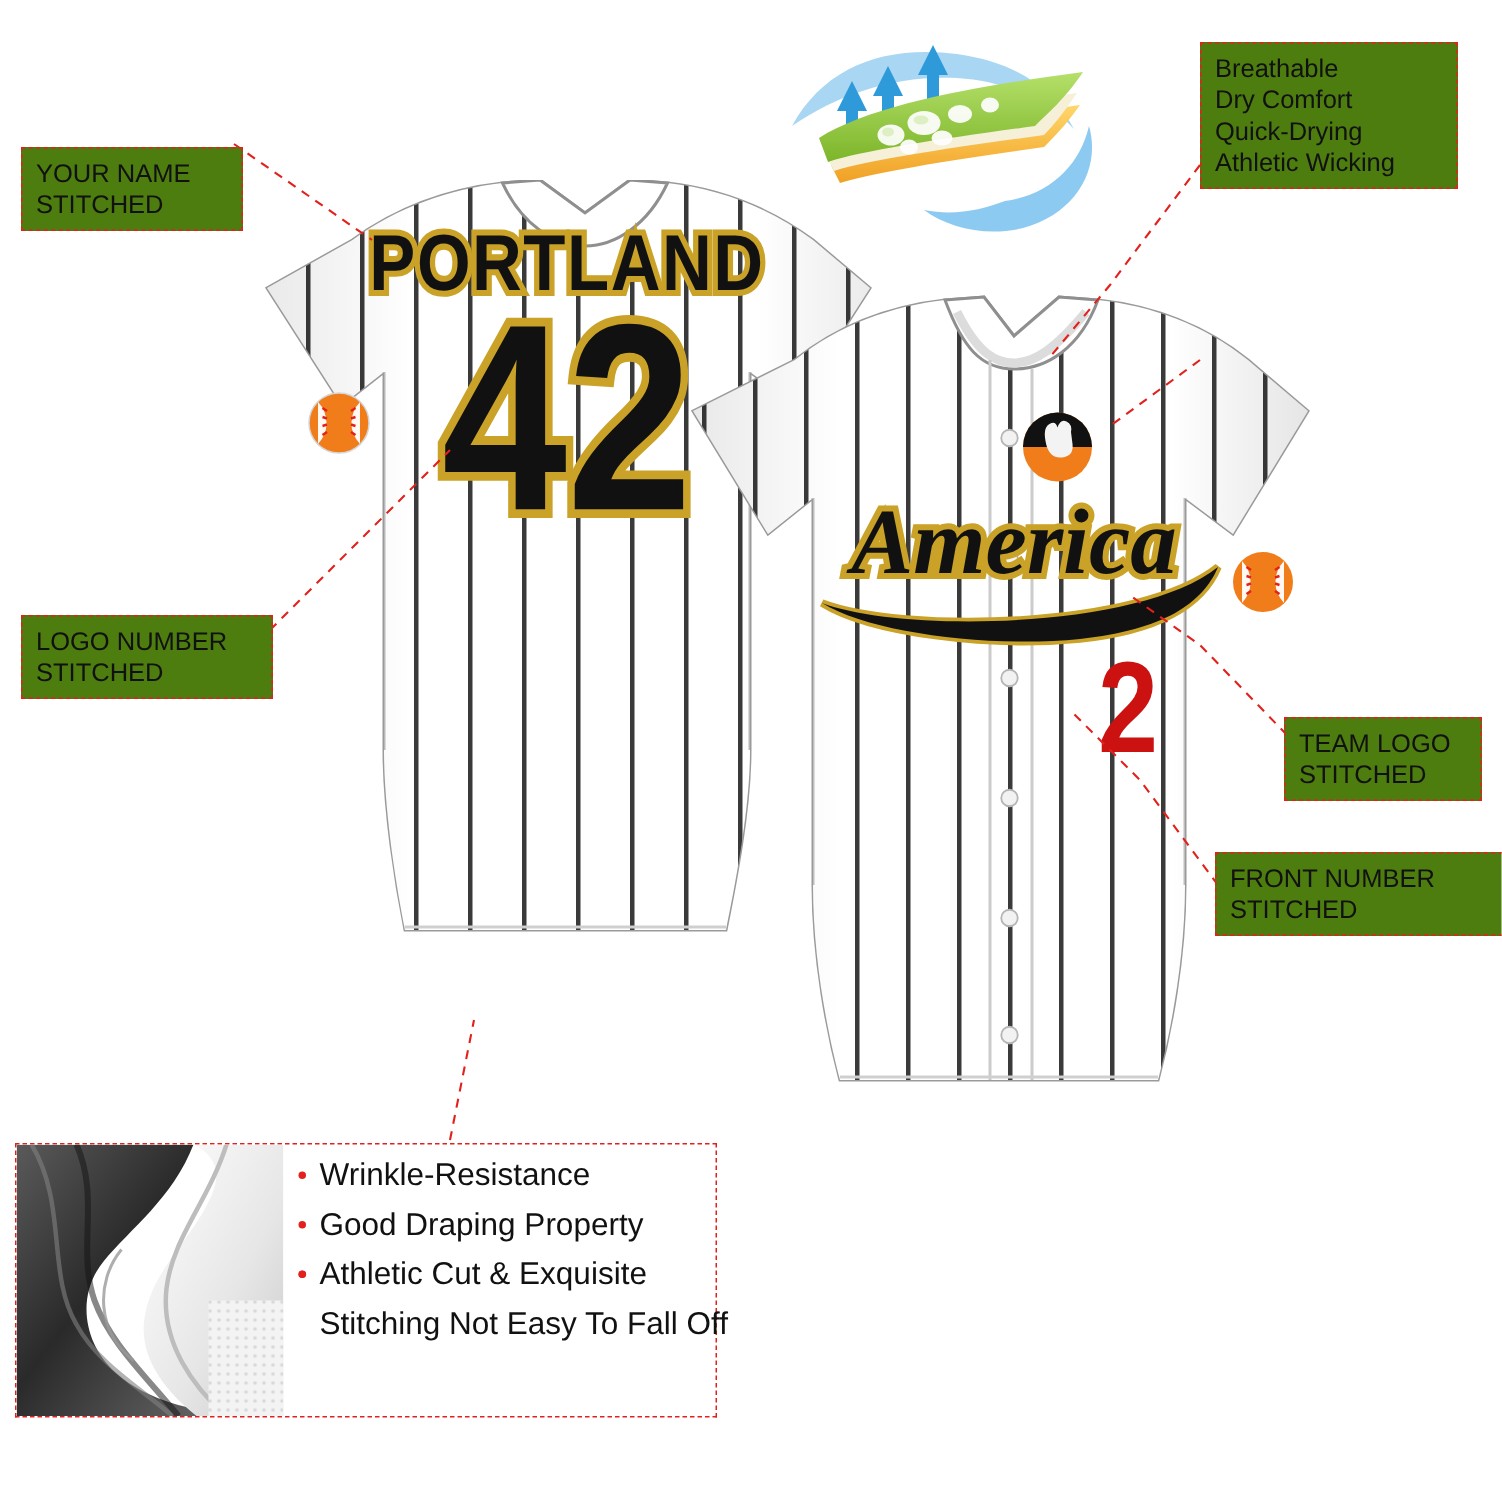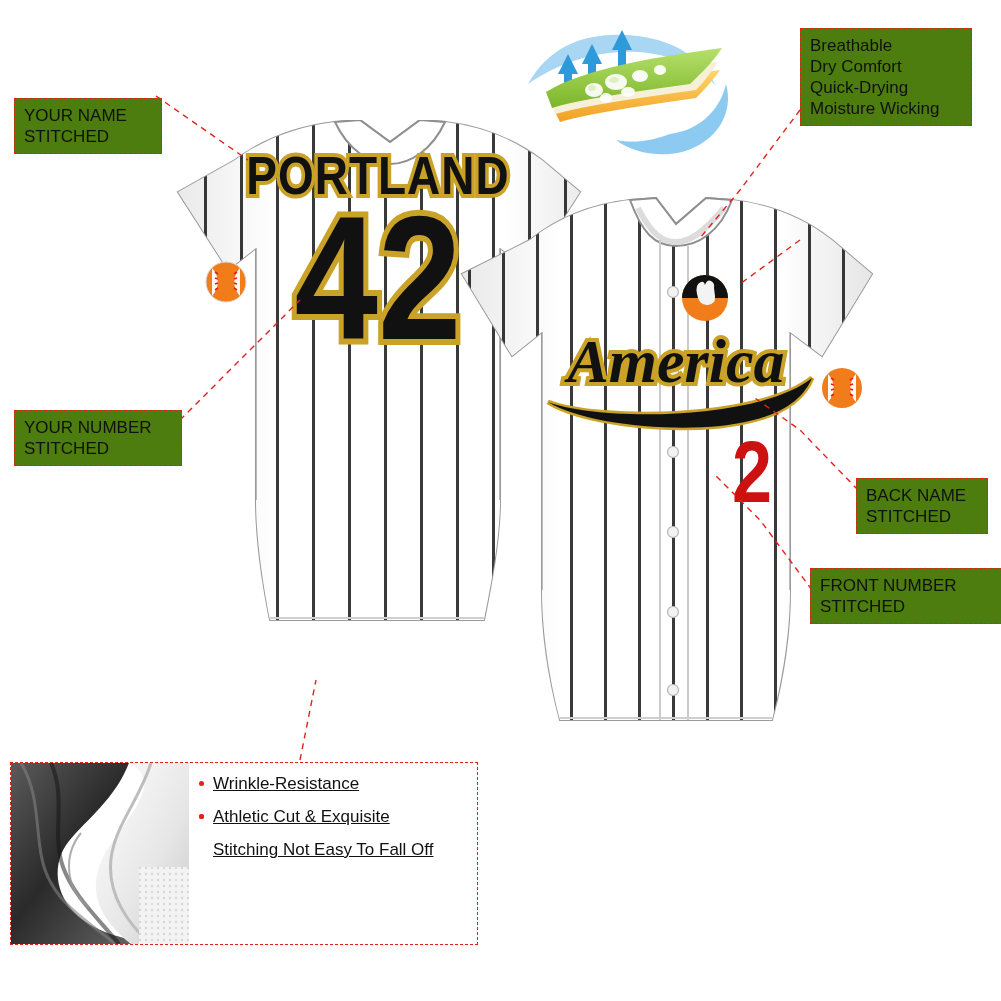--- a/index.html
+++ b/index.html
@@ -49,23 +49,23 @@
     width:178px;height:100%;
     position:relative;overflow:hidden;
     flex:0 0 auto;
   }
   .feature-list{
     flex:1 1 auto;
     padding:10px 4px 4px 10px;
     box-sizing:border-box;
   }
   .feature-list .row{
-    font-size:17px;line-height:21px;color:#111;
+    font-size:21px;line-height:21px;color:#111;
     margin-bottom:12px;white-space:nowrap;
-    position:relative;padding-left:14px;text-decoration:underline;
+    position:relative;padding-left:14px;
   }
   .feature-list .row.nobul{padding-left:14px;}
   .bullet{
     position:absolute;left:0;top:8px;
     width:5px;height:5px;border-radius:50%;
     background:#e2211c;
   }
 
   
   .breathable{position:absolute;left:520px;top:14px;width:226px;height:146px;z-index:30;}
@@ -265,34 +265,34 @@
       </g>
     </svg>
   </div>
 
   <div class="callout" style="left:14px;top:56px;width:148px;margin-top:42px;">
     <div>YOUR NAME</div>
     <div>STITCHED</div>
   </div>
 
   <div class="callout" style="left:14px;top:410px;width:168px;">
-    <div>YOUR NUMBER</div>
+    <div>LOGO NUMBER</div>
     <div>STITCHED</div>
   </div>
 
   <div class="callout" style="left:800px;top:28px;width:172px;">
     <div>Breathable</div>
     <div>Dry Comfort</div>
     <div>Quick-Drying</div>
-    <div>Moisture Wicking</div>
+    <div>Athletic Wicking</div>
   </div>
 
 
   <div class="callout" style="left:856px;top:478px;width:132px;">
-    <div>BACK NAME</div>
+    <div>TEAM LOGO</div>
     <div>STITCHED</div>
   </div>
 
   <div class="callout" style="left:810px;top:568px;width:202px;">
     <div>FRONT NUMBER</div>
     <div>STITCHED</div>
   </div>
 
   <div class="feature-box">
     <div class="feature-img">
@@ -322,19 +322,20 @@
         <path d="M118,0 L178,0 L178,181 L120,181 C96,162 80,138 86,112 C92,82 118,62 130,34 C136,20 134,8 118,0 Z" fill="url(#fabLight)"></path>
         <path d="M140,0 C128,38 104,62 100,96 C96,132 118,162 140,181" fill="none" stroke="#bdbdbd" stroke-width="3"></path>
 
         <rect x="128" y="104" width="50" height="77" fill="url(#mesh)"></rect>
 
         <path d="M70,70 C52,92 54,126 78,144" fill="none" stroke="#9a9a9a" stroke-width="2" opacity="0.8"></path>
       </svg>
     </div>
     <div class="feature-list">
       <div class="row"><span class="bullet"></span><span>Wrinkle-Resistance</span></div>
+      <div class="row"><span class="bullet"></span><span>Good Draping Property</span></div>
       <div class="row"><span class="bullet"></span></div>
       <div class="row"><span class="bullet"></span><span>Athletic Cut &amp; Exquisite</span></div>
       <div class="row nobul"><span>Stitching Not Easy To Fall Off</span></div>
     </div>
   </div>
 
 </div>
 
 </body></html>

